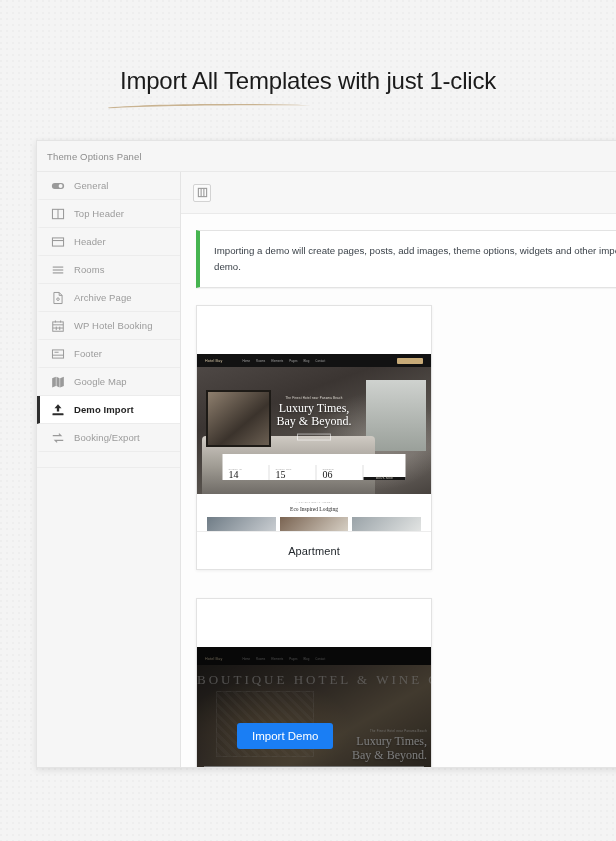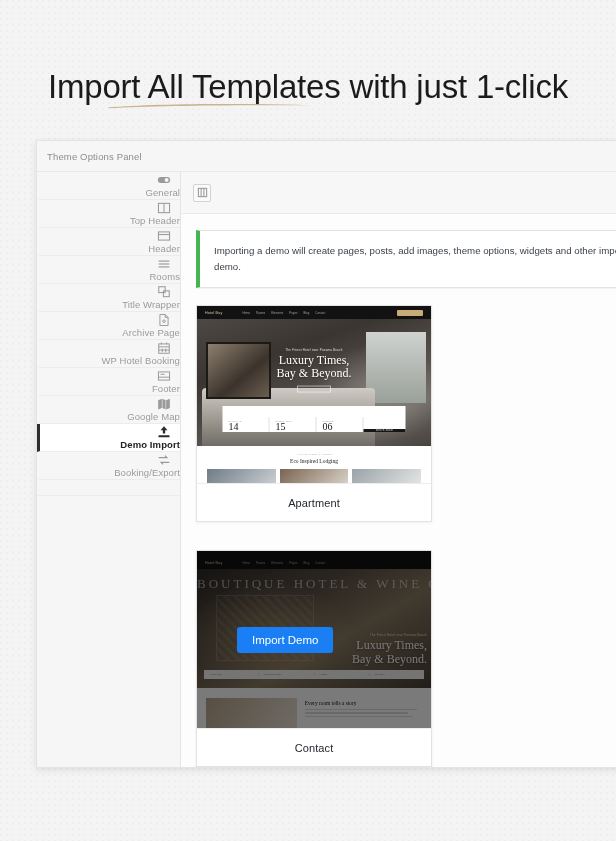--- a/index.html
+++ b/index.html
@@ -21,21 +21,21 @@
 
   
   .headline-wrap {
     position: absolute;
     left: 0;
     top: 66px;
     width: 616px;
     text-align: center;
   }
   .headline {
-    font-size: 33px;
+    font-size: 24px;
     font-weight: 400;
     letter-spacing: -0.2px;
     color: #1b1b1b;
     line-height: 1.25;
     white-space: nowrap;
   }
   .headline-underline {
     position: absolute;
     left: 107px;
     top: 36px;
@@ -84,27 +84,26 @@
   .sidebar {
     width: 144px;
     flex: 0 0 144px;
     background: #f6f6f6;
     border-right: 1px solid #e4e4e4;
     padding-top: 0;
   }
   .nav-item {
     height: 28px;
     display: flex;
-    align-items: flex-end;
+    align-items: center;
     padding-left: 10px;
     border-bottom: 1px solid #ececec;
     border-left: 3px solid transparent;
     cursor: pointer;
     background: transparent;
-    flex-direction: column;
   }
   .nav-item.active {
     background: #ffffff;
     border-left-color: #2d2d2d;
   }
   .nav-icon {
     width: 15px;
     height: 15px;
     flex: 0 0 15px;
     margin-right: 9px;
@@ -200,20 +199,21 @@
     cursor: pointer;
     overflow: hidden;
   }
   .demo-thumb {
     position: relative;
     width: 100%;
     height: 178px;
     overflow: hidden;
     background: #fff;
     border-bottom: 1px solid #ededed;
+    margin-top: 48px;
   }
   .demo-label {
     height: 37px;
     display: flex;
     align-items: center;
     justify-content: center;
     font-size: 11px;
     color: #23282d;
     background: #fff;
     letter-spacing: 0.1px;
@@ -478,29 +478,20 @@
         <span class="nav-icon">
           <svg width="14" height="14" viewBox="0 0 24 24" stroke="currentColor" stroke-width="2">
             <line x1="3" y1="7" x2="21" y2="7"></line>
               <line x1="3" y1="12" x2="21" y2="12"></line>
               <line x1="3" y1="17" x2="21" y2="17"></line>
           </svg>
         </span>
         <span class="nav-label">Rooms</span>
       </div>
 
-      <div class="nav-item">
-        <span class="nav-icon">
-          <svg width="14" height="14" viewBox="0 0 24 24" fill="none" stroke="currentColor" stroke-width="1.8">
-            <rect x="3" y="3" width="11" height="10"></rect>
-              <rect x="11" y="10" width="10" height="10"></rect>
-          </svg>
-        </span>
-        <span class="nav-label">Title Wrapper</span>
-      </div>
 
 
       <div class="nav-item">
         <span class="nav-icon">
           <svg width="14" height="14" viewBox="0 0 24 24" fill="none" stroke="currentColor" stroke-width="1.7">
             <path d="M5 2.5h9l5 5v14H5z"></path>
               <path d="M14 2.5v5h5"></path>
               <circle cx="12" cy="14" r="2.2"></circle>
           </svg>
         </span>

